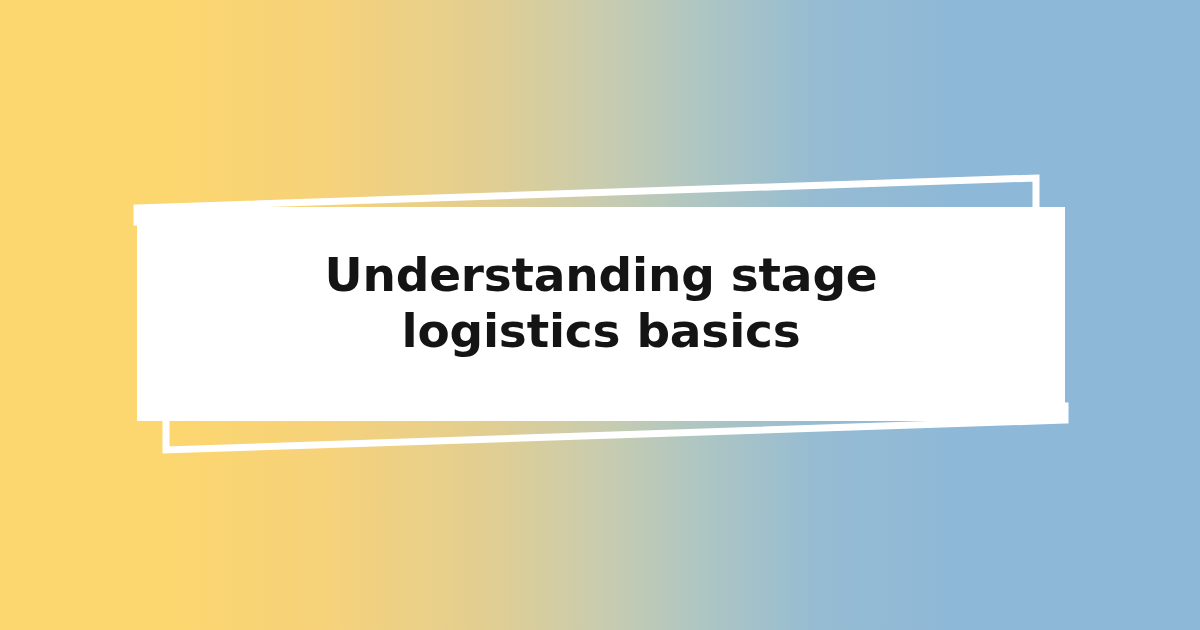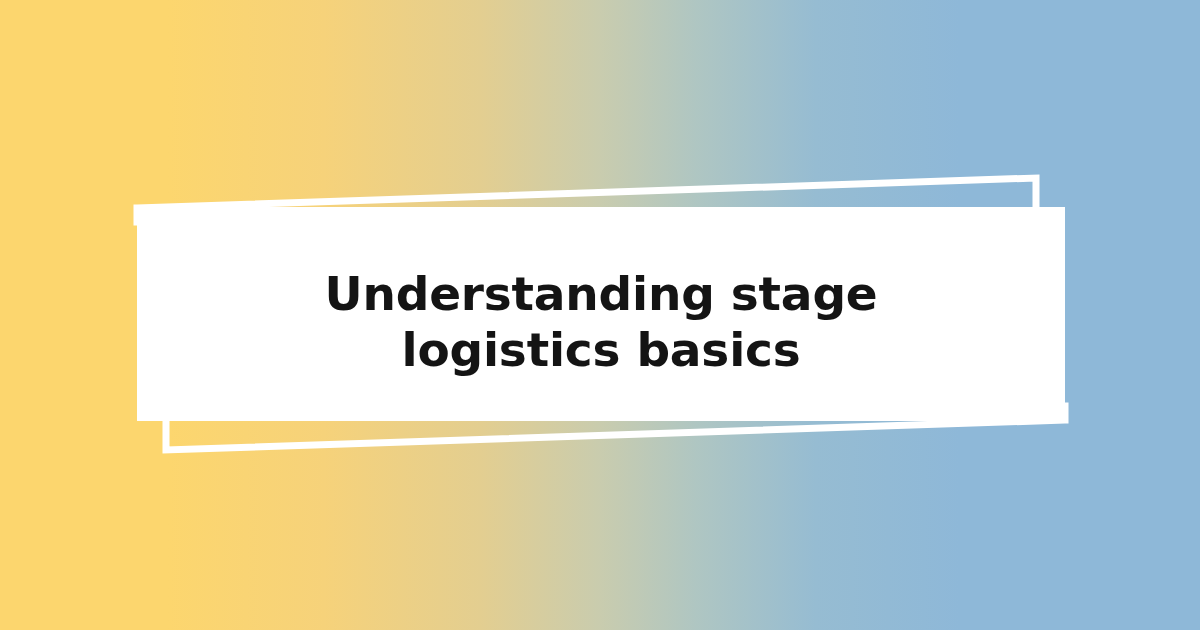--- a/index.html
+++ b/index.html
@@ -59,21 +59,21 @@
     top: 207px;
     width: 928px;
     height: 214px;
     background: #FFFFFF;
   }
 
   
   .card-inner {
     position: absolute;
     left: 137px;
-    top: 215px;
+    top: 196px;
     width: 928px;
     height: 214px;
     display: flex;
     align-items: center;
     justify-content: center;
     box-sizing: border-box;
     padding: 8px 56px;
   }
   .title {
     margin: 0;

